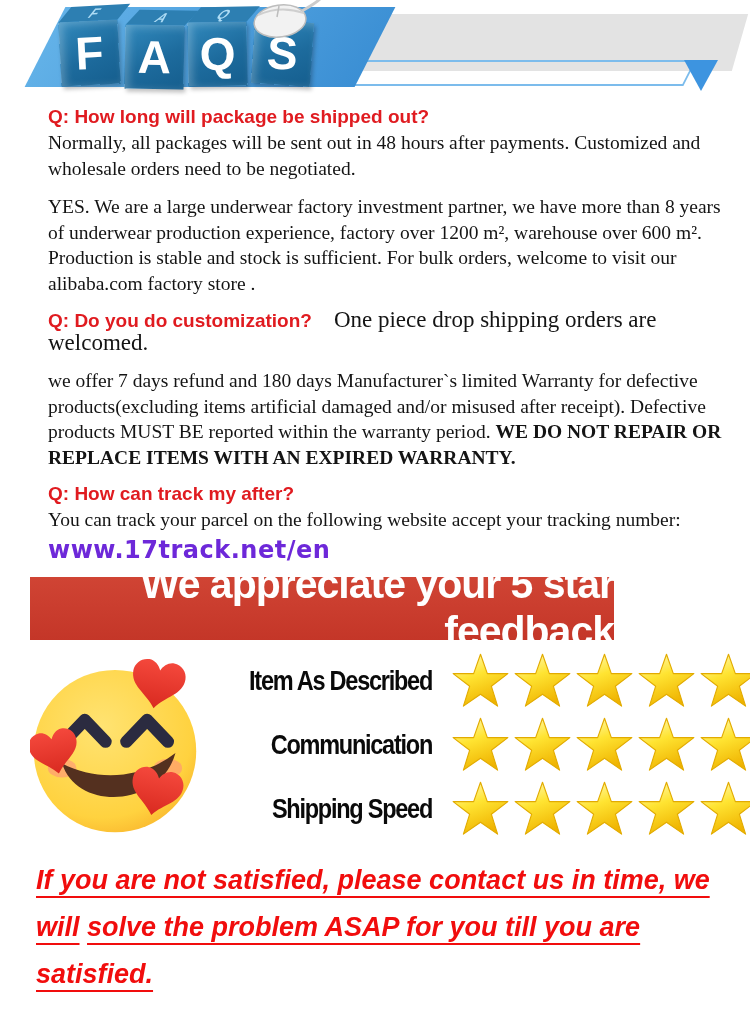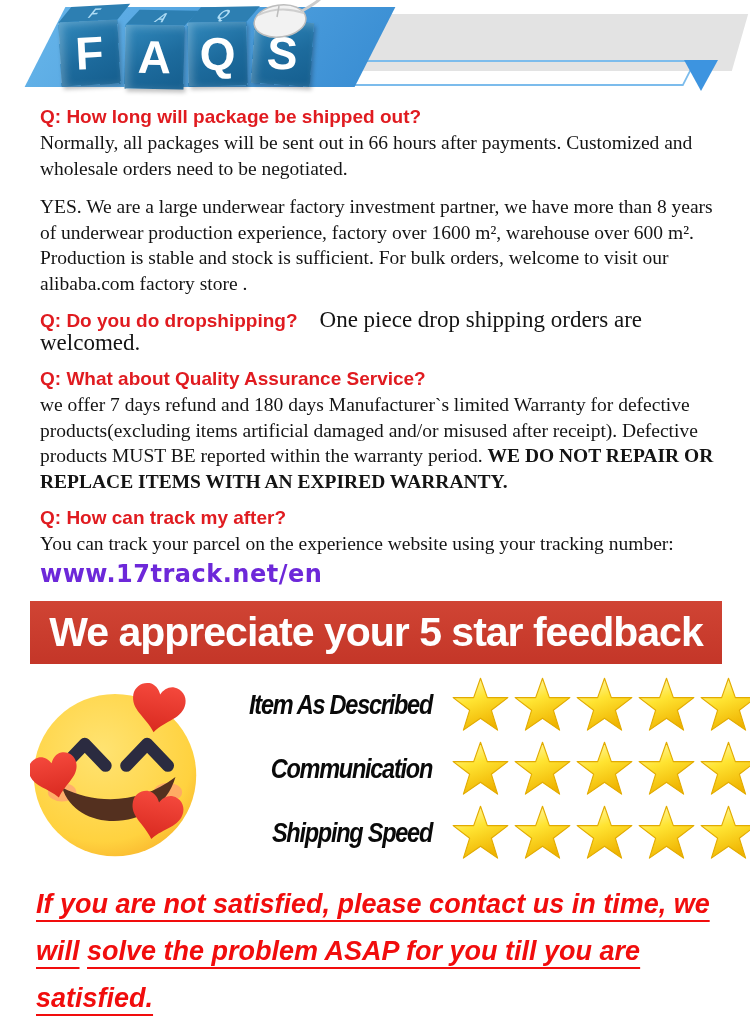--- a/index.html
+++ b/index.html
@@ -34,39 +34,39 @@
   .cube-f{left:60px;top:21px;transform:rotate(-3deg);}
   .cube-a{left:125px;top:25px;transform:rotate(1deg);}
   .cube-q{left:188px;top:22px;transform:rotate(-1deg);}
   .cube-s{left:253px;top:21px;transform:rotate(4deg);}
   .mouse{position:absolute;left:246px;top:-3px;}
   .banner-arrow{position:absolute;left:684px;top:60px;width:0;height:0;
     border-left:17px solid transparent;border-right:17px solid transparent;
     border-top:31px solid #3d94e0;}
   
   .content{padding:6px 22px 0 36px;}
-  .faq-item{margin:0 0 13px 4px;}
+  .faq-item{margin:0 0 13px 12px;}
   .faq-q{margin:0 0 2px 0;color:var(--question-red);
     font-size:19px;font-weight:bold;line-height:22px;}
   .faq-a{margin:0;font-family:"Liberation Serif","DejaVu Serif",serif;
     font-size:19.5px;line-height:25.5px;color:#141414;}
   .inline-a{font-family:"Liberation Serif","DejaVu Serif",serif;font-weight:normal;
     color:#141414;font-size:23px;margin-left:22px;}
   .bold-tail{font-weight:bold;}
   .track-url{display:inline-block;margin-top:3px;
     font-family:"DejaVu Sans",sans-serif;font-weight:bold;font-size:24px;
     letter-spacing:.5px;color:#6d28d9;text-decoration:none;}
   
-  .feedback-banner{margin:10px 0 0 30px;width:692px;height:63px;
+  .feedback-banner{margin:10px 0 0 30px;width:584px;height:63px;
     background:linear-gradient(#d04434,#c43628);
-    display:flex;align-items:center;justify-content:center;}
+    display:flex;align-items:center;justify-content:center;text-align:right;}
   .feedback-banner span{color:#ffffff;font-size:41px;font-weight:bold;
     letter-spacing:-1px;}
   
-  .feedback{display:flex;align-items:flex-start;margin:10px 0 0 30px;height:192px;font-style:italic;}
+  .feedback{display:flex;align-items:flex-start;margin:10px 0 0 30px;height:192px;}
   .emoji-wrap{width:170px;flex:0 0 170px;}
   .rows{flex:1;display:flex;flex-direction:column;gap:6px;padding-top:2px;}
   .frow{display:flex;align-items:center;height:58px;}
   .frow-label{width:232px;text-align:right;font-size:28px;font-weight:bold;
     letter-spacing:-1.5px;color:#0a0a0a;transform:scaleX(.84);
     transform-origin:right center;white-space:nowrap;}
   .stars{display:flex;gap:5px;margin-left:20px;}
   .stars svg{width:57px;height:55px;}
   
   .footer-note{margin:15px 30px 0 36px;color:var(--footer-red);
@@ -106,42 +106,41 @@
     <path d="M56,14 Q70,6 74,2" stroke="#cccccc" stroke-width="3" fill="none"></path>
   </svg>
 
   <div class="banner-arrow"></div>
 </div>
 
 <div class="content">
 
   <div class="faq-item">
     <p class="faq-q">Q: How long will package be shipped out?</p>
-    <p class="faq-a">Normally, all packages will be sent out in 66 hours after payments. Customized and wholesale orders need to be negotiated.</p>
-  </div>
-
-  <div class="faq-item">
-    <p class="faq-a">YES. We are a large underwear factory investment partner, we have more than 8 years of underwear production experience, factory over 1600 m², warehouse over 600 m². Production is stable and stock is sufficient. For bulk orders, welcome to visit our alibaba.com factory store .</p>
-  </div>
-
-  <div class="faq-item">
-  </div>
-
-  <div class="faq-item">
-    <p class="faq-q"><span>Q: Do you do dropshipping?</span><span class="inline-a">One piece drop shipping orders are welcomed.</span></p>
-  </div>
-
-  <div class="faq-item">
-    <p class="faq-q">Q: What about Quality Assurance Service?</p>
+    <p class="faq-a">Normally, all packages will be sent out in 48 hours after payments. Customized and wholesale orders need to be negotiated.</p>
+  </div>
+
+  <div class="faq-item">
+    <p class="faq-a">YES. We are a large underwear factory investment partner, we have more than 8 years of underwear production experience, factory over 1200 m², warehouse over 600 m². Production is stable and stock is sufficient. For bulk orders, welcome to visit our alibaba.com factory store .</p>
+  </div>
+
+  <div class="faq-item">
+  </div>
+
+  <div class="faq-item">
+    <p class="faq-q"><span>Q: Do you do customization?</span><span class="inline-a">One piece drop shipping orders are welcomed.</span></p>
+  </div>
+
+  <div class="faq-item">
     <p class="faq-a"><span>we offer 7 days refund and 180 days Manufacturer`s limited Warranty for defective products(excluding items artificial damaged and/or misused after receipt). Defective products MUST BE reported within the warranty period. </span><span class="bold-tail">WE DO NOT REPAIR OR REPLACE ITEMS WITH AN EXPIRED WARRANTY.</span></p>
   </div>
 
   <div class="faq-item">
     <p class="faq-q">Q: How can track my after?</p>
-    <p class="faq-a">You can track your parcel on the experience website using your tracking number:</p>
+    <p class="faq-a">You can track your parcel on the following website accept your tracking number:</p>
     <a class="track-url" href="#">www.17track.net/en</a>
   </div>
 </div>
 
 <div class="feedback-banner">
   <span>We appreciate your 5 star feedback</span>
 </div>
 
 <div class="feedback">
   <div class="emoji-wrap">

